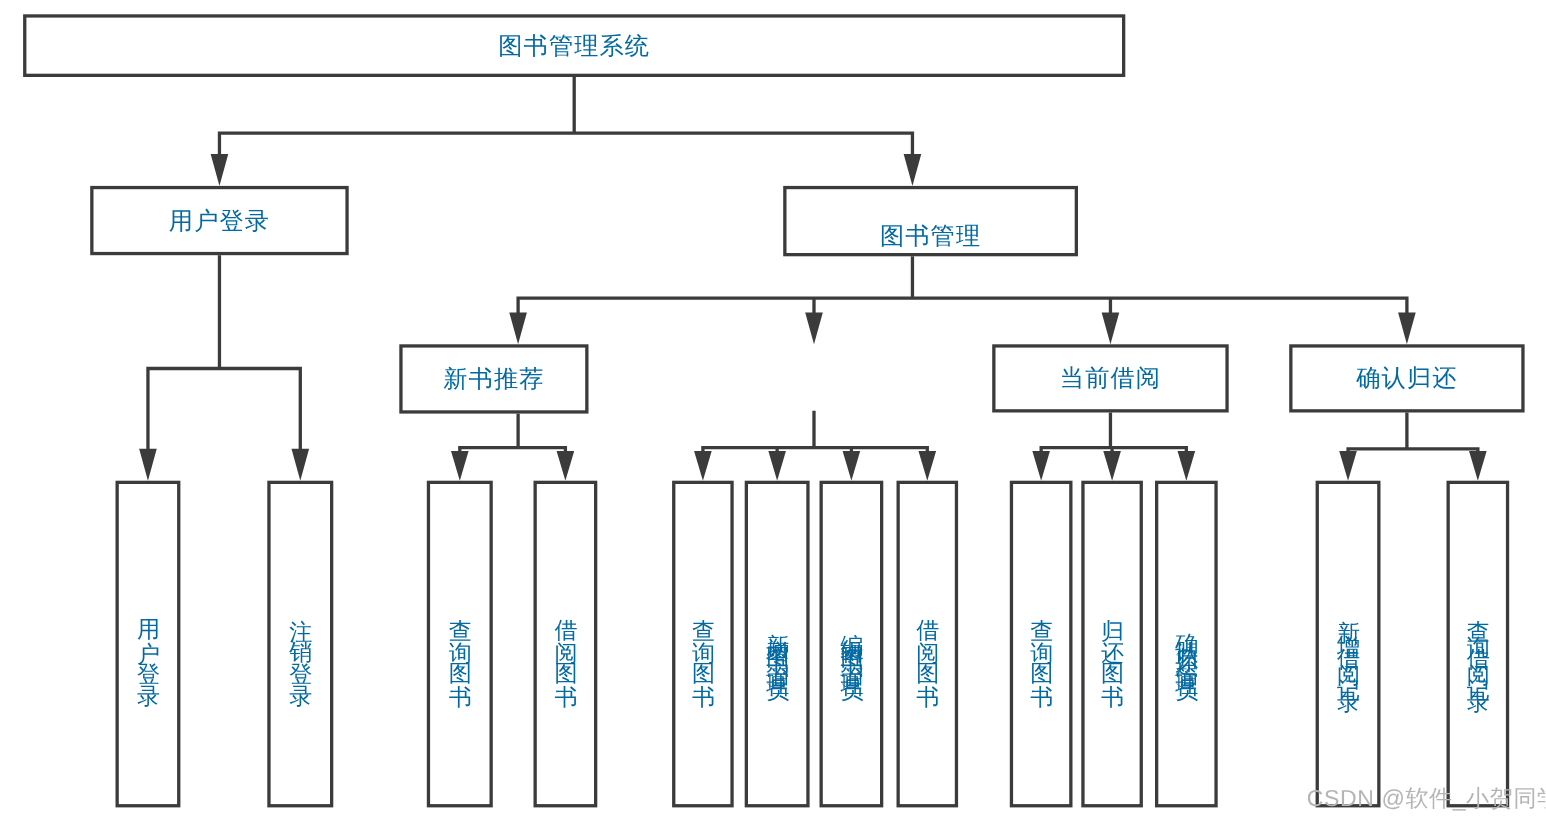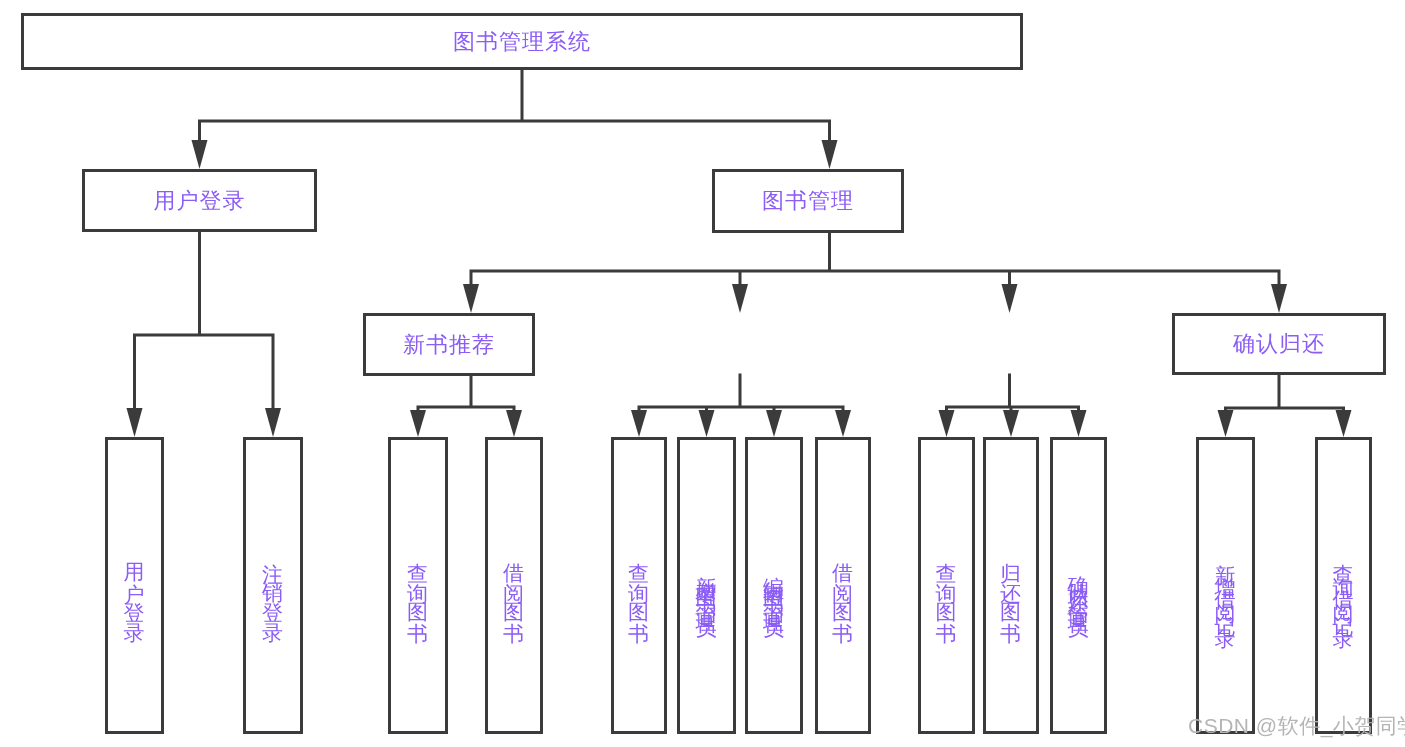--- a/index.html
+++ b/index.html
@@ -16,21 +16,21 @@
     overflow: hidden;
   }
   .node {
     position: absolute;
     box-sizing: border-box;
     border: 3px solid #3b3b3b;
     background: #ffffff;
     display: flex;
     align-items: center;
     justify-content: center;
-    color: #8b5cf6;
+    color: #0369a1;
     font-size: 22px;
     letter-spacing: 1px;
     z-index: 2;
   }
   .leaf {
     font-size: 21px;
   }
   .leaf .vtext {
     writing-mode: vertical-lr;
     letter-spacing: 20px;
@@ -107,26 +107,29 @@
     <polygon class="arrow" points="1335.5,410 1351.5,410 1343.5,437"></polygon>
   </svg>
 
   <div class="node" style="left:21px; top:13px; width:1002px; height:57px;">
     <span>图书管理系统</span>
   </div>
 
   <div class="node" style="left:82px; top:169px; width:235px; height:63px;">
     <span>用户登录</span>
   </div>
-  <div class="node" style="left:712px; top:169px; width:192px; height:64px;">
+  <div class="node" style="left:712px; top:169px; width:268px; height:64px;align-items:flex-end;">
     <span>图书管理</span>
   </div>
 
   <div class="node" style="left:363px; top:313px; width:172px; height:63px;">
     <span>新书推荐</span>
+  </div>
+  <div class="node" style="left:902px; top:313px; width:215px; height:62px;">
+    <span>当前借阅</span>
   </div>
   <div class="node" style="left:1172px; top:313px; width:214px; height:62px;">
     <span>确认归还</span>
   </div>
 
   <div class="node leaf" style="left:105px; top:437px; width:59px; height:297px;">
     <span class="vtext">用户登录</span>
   </div>
   <div class="node leaf" style="left:243px; top:437px; width:60px; height:297px;">
     <span class="vtext">注销登录</span>

